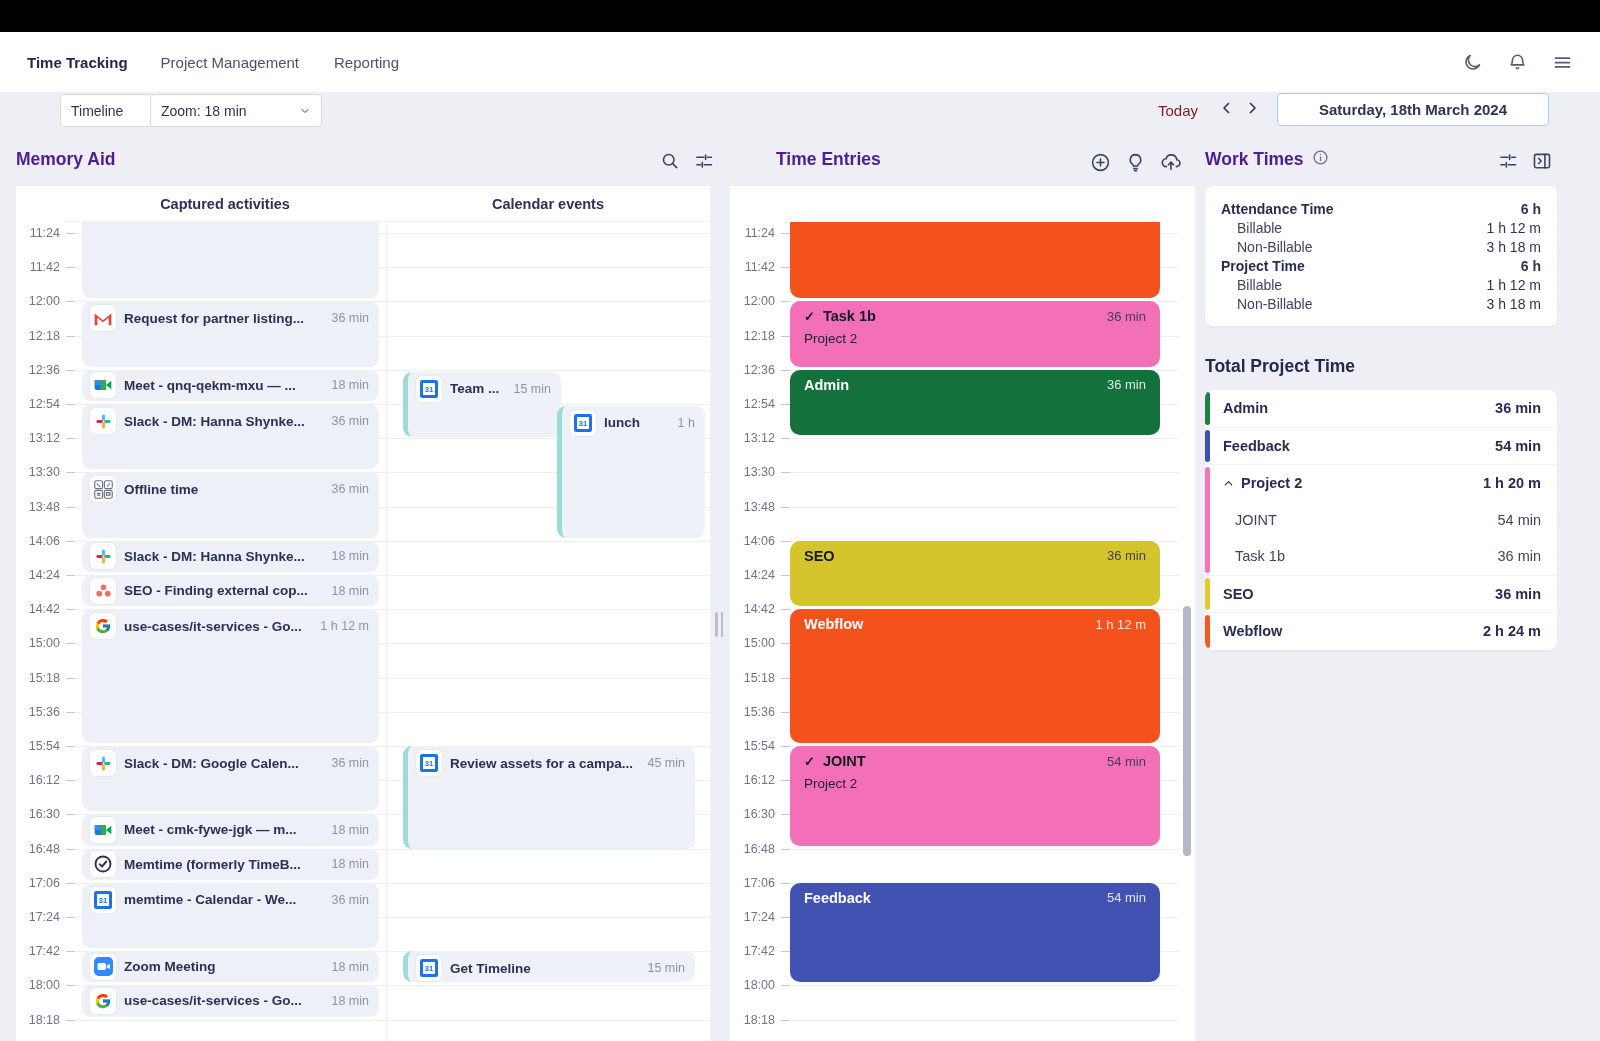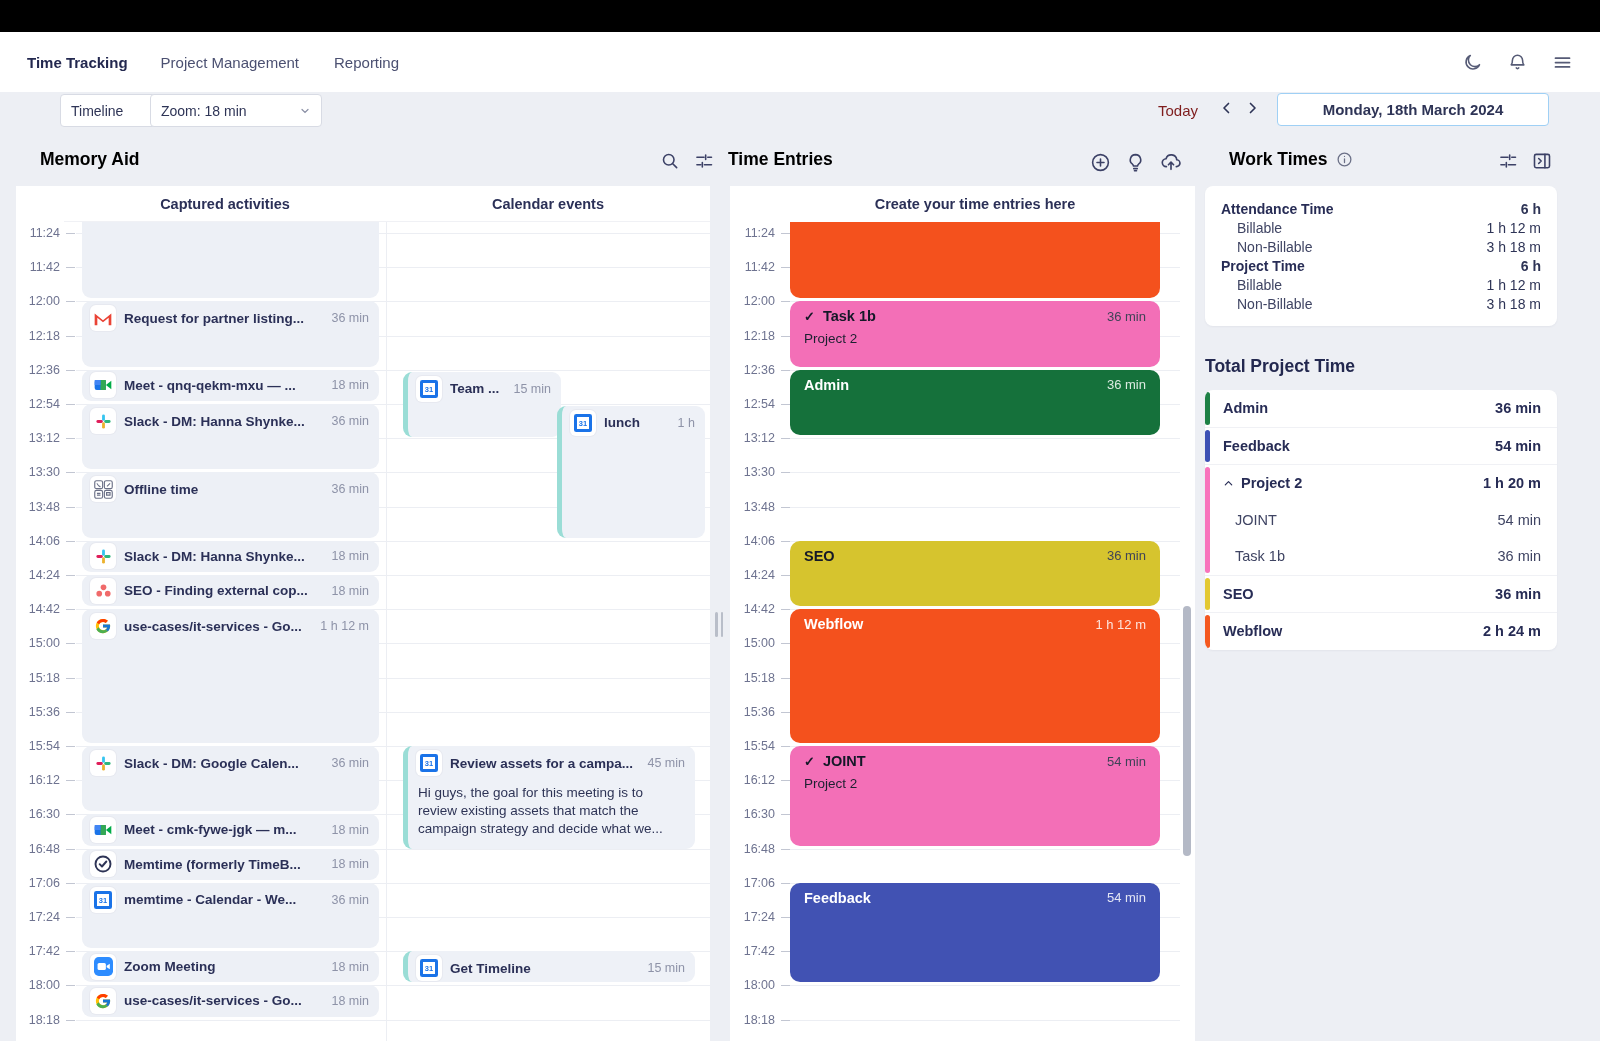--- a/index.html
+++ b/index.html
@@ -23,21 +23,21 @@
   .sel-view{left:16px;width:117px;margin-left:44px;}
   .sel-zoom{left:150px;width:172px;}
   .today{position:absolute;left:1158px;top:10px;font-size:15px;color:#7f1d1d;cursor:pointer;}
   .nav-arrow{position:absolute;top:7px;cursor:pointer;}
   .arrow-prev{left:1218px;}
   .arrow-next{left:1243px;}
   .date-btn{position:absolute;left:1277px;top:1px;width:272px;height:33px;background:#fff;border:1.5px solid #9fd0f5;border-radius:4px;
             display:flex;align-items:center;justify-content:center;font-size:15px;font-weight:600;color:#2e3456;cursor:pointer;box-sizing:border-box;}
 
   
-  .sec-title{position:absolute;top:149px;font-size:17.5px;font-weight:700;color:#000000;display:flex;align-items:center;gap:8px;margin-left:24px;}
+  .sec-title{position:absolute;top:149px;font-size:17.5px;font-weight:700;color:#4c1d95;display:flex;align-items:flex-start;gap:8px;}
   .hdr-icons{position:absolute;top:151px;display:flex;align-items:center;gap:14px;}
 
   
   .panel{position:absolute;top:186px;height:855px;background:#fff;overflow:hidden;}
   .panel-mem{left:16px;width:694px;}
   .panel-ent{left:730px;width:465px;}
   .col-hdr{position:absolute;top:0;height:36px;display:flex;align-items:center;justify-content:center;
            font-size:14.5px;font-weight:700;color:#2b3057;border-bottom:1px solid #f0f1f5;box-sizing:border-box;}
   .grid{position:absolute;left:0;top:36px;right:0;bottom:0;overflow:hidden;}
   .time-label{position:absolute;width:40px;text-align:right;font-size:12.5px;color:#6e7390;}
@@ -136,42 +136,42 @@
     <svg width="18" height="18" viewBox="0 0 24 24" fill="none" stroke="#2e3456" stroke-width="2.2" stroke-linecap="round" stroke-linejoin="round">
         <path d="M14 6l-6 6 6 6"></path>
       </svg>
   </span>
   <span class="nav-arrow arrow-next">
     <svg width="18" height="18" viewBox="0 0 24 24" fill="none" stroke="#2e3456" stroke-width="2.2" stroke-linecap="round" stroke-linejoin="round">
         <path d="M10 6l6 6-6 6"></path>
       </svg>
   </span>
   <div class="date-btn">
-    <span>Monday, 18th March 2024</span>
+    <span>Saturday, 18th March 2024</span>
   </div>
 </div>
 
 <div class="sec-title" style="left:16px;">
     <span>Memory Aid</span>
   </div>
 <div class="hdr-icons" style="left:660px;">
   <span class="icon-btn">
     <svg width="20" height="20" viewBox="0 0 24 24" fill="none" stroke="#3c4166" stroke-width="1.9" stroke-linecap="round">
         <circle cx="10.5" cy="10.5" r="6.3"></circle>
         <path d="M15.3 15.3 20 20"></path>
       </svg>
   </span>
   <span class="icon-btn">
     <svg width="20" height="20" viewBox="0 0 24 24" fill="none" stroke="#3c4166" stroke-width="1.9" stroke-linecap="round">
         <path d="M3.5 7.5h8.5M16.5 7.5H21M3.5 16.5H8M12.5 16.5H21M14 4.8v5.4M10 13.8v5.4"></path>
       </svg>
   </span>
 </div>
 
-<div class="sec-title" style="left:704px;">
+<div class="sec-title" style="left:776px;">
     <span>Time Entries</span>
   </div>
 <div class="hdr-icons" style="left:1090px;">
   <span class="icon-btn">
     <svg width="21" height="21" viewBox="0 0 24 24" fill="none" stroke="#3c4166" stroke-width="1.8" stroke-linecap="round">
         <circle cx="12" cy="12" r="9"></circle>
         <path d="M12 8v8M8 12h8"></path>
       </svg>
   </span>
   <span class="icon-btn">
@@ -500,21 +500,20 @@
           <span class="app-icon">
             <svg width="18" height="18" viewBox="0 0 24 24">
               <rect width="24" height="24" rx="3" fill="#1a73e8"></rect>
               <rect x="4" y="4" width="16" height="16" fill="#fff"></rect>
               <text x="12" y="16.5" font-size="10" font-weight="bold" fill="#1a73e8" text-anchor="middle" font-family="Liberation Sans,sans-serif">31</text>
             </svg>
           </span>
           <span class="item-label">Review assets for a campa...</span>
           <span class="item-dur">45 min</span>
         </div>
-        <div class="cal-desc">Hi guys, the goal for this meeting is to review existing assets that match the campaign strategy and decide what we...</div>
       </div>
       <div class="cal-item" style="top: 729.2px; height: 31.2px; left: 387px; width: 292px;">
         <div class="item-row" style="height:34px">
           <span class="app-icon">
             <svg width="18" height="18" viewBox="0 0 24 24">
               <rect width="24" height="24" rx="3" fill="#1a73e8"></rect>
               <rect x="4" y="4" width="16" height="16" fill="#fff"></rect>
               <text x="12" y="16.5" font-size="10" font-weight="bold" fill="#1a73e8" text-anchor="middle" font-family="Liberation Sans,sans-serif">31</text>
             </svg>
           </span>
@@ -524,23 +523,20 @@
       </div>
     </div>
 </section>
 
 <div class="drag">
     <i></i>
     <i></i>
   </div>
 
 <section class="panel panel-ent">
-  <div class="col-hdr" style="left:60px;width:370px;border-bottom:none;">
-      <span>Create your time entries here</span>
-    </div>
   <div class="grid" id="ent-grid">
       <div class="gridline" style="left: 58px; width: 392px; top: 11px;"></div>
       <div class="tick" style="left: 51px; top: 11px;"></div>
       <div class="time-label" style="left: 5px; top: 4px;">11:24</div>
       <div class="gridline" style="left: 58px; width: 392px; top: 45.2px;"></div>
       <div class="tick" style="left: 51px; top: 45.2px;"></div>
       <div class="time-label" style="left: 5px; top: 38.2px;">11:42</div>
       <div class="gridline" style="left: 58px; width: 392px; top: 79.4px;"></div>
       <div class="tick" style="left: 51px; top: 79.4px;"></div>
       <div class="time-label" style="left: 5px; top: 72.4px;">12:00</div>

